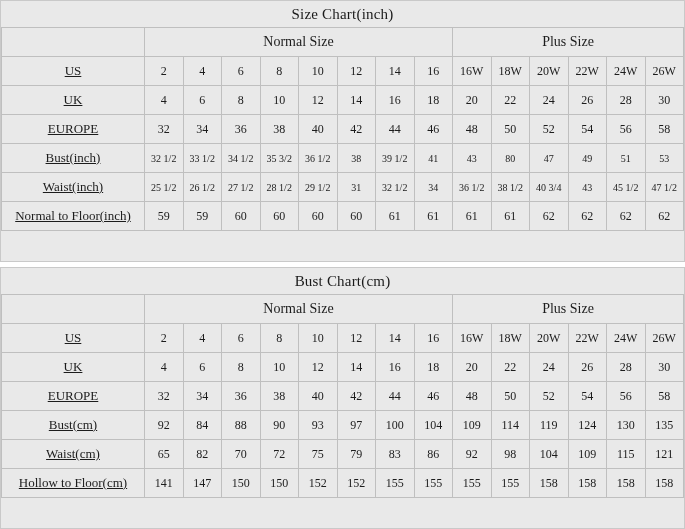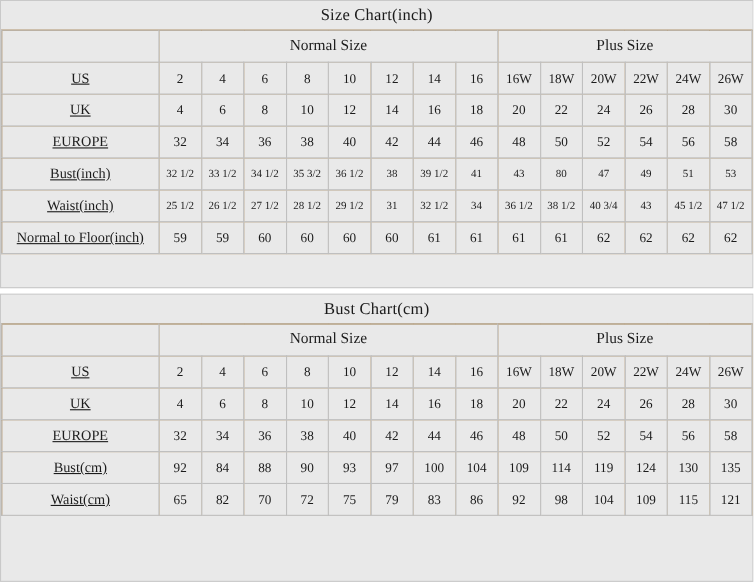--- a/index.html
+++ b/index.html
@@ -304,18 +304,35 @@
           <td>86</td>
           <td>92</td>
           <td>98</td>
           <td>104</td>
           <td>109</td>
           <td>115</td>
           <td>121</td>
         </tr>
 
 
+        <tr class="tallrow">
+          <td class="rowlabel">Hollow to Floor(cm)</td>
+          <td>141</td>
+          <td>147</td>
+          <td>150</td>
+          <td>150</td>
+          <td>152</td>
+          <td>152</td>
+          <td>155</td>
+          <td>155</td>
+          <td>155</td>
+          <td>155</td>
+          <td>158</td>
+          <td>158</td>
+          <td>158</td>
+          <td>158</td>
+        </tr>
       </tbody>
     </table>
   </div>
 
   <div class="watermark"></div>
 </div>
 
 </body></html>

